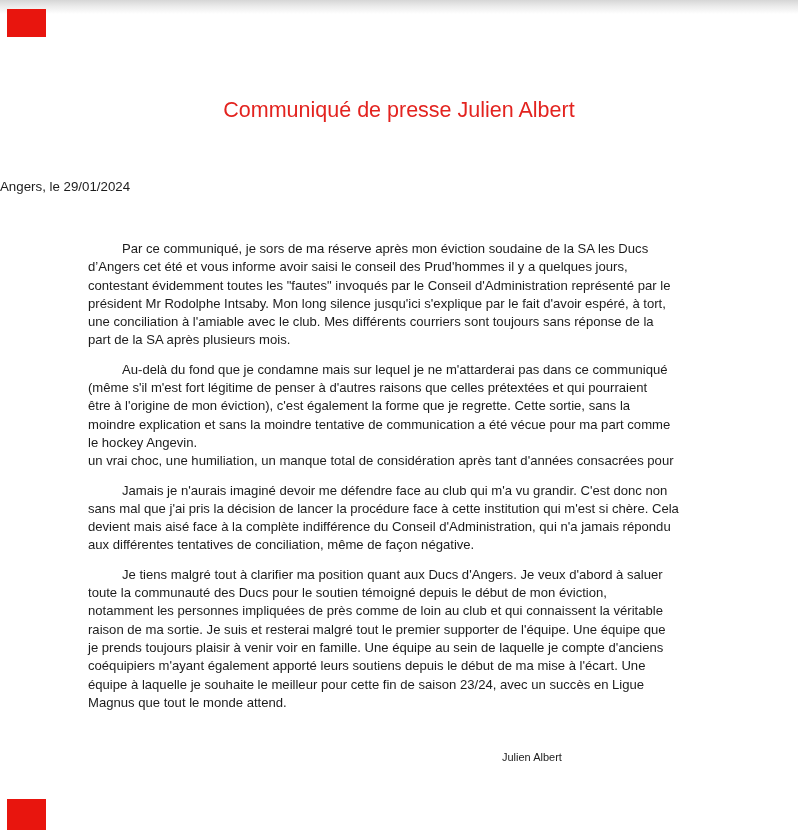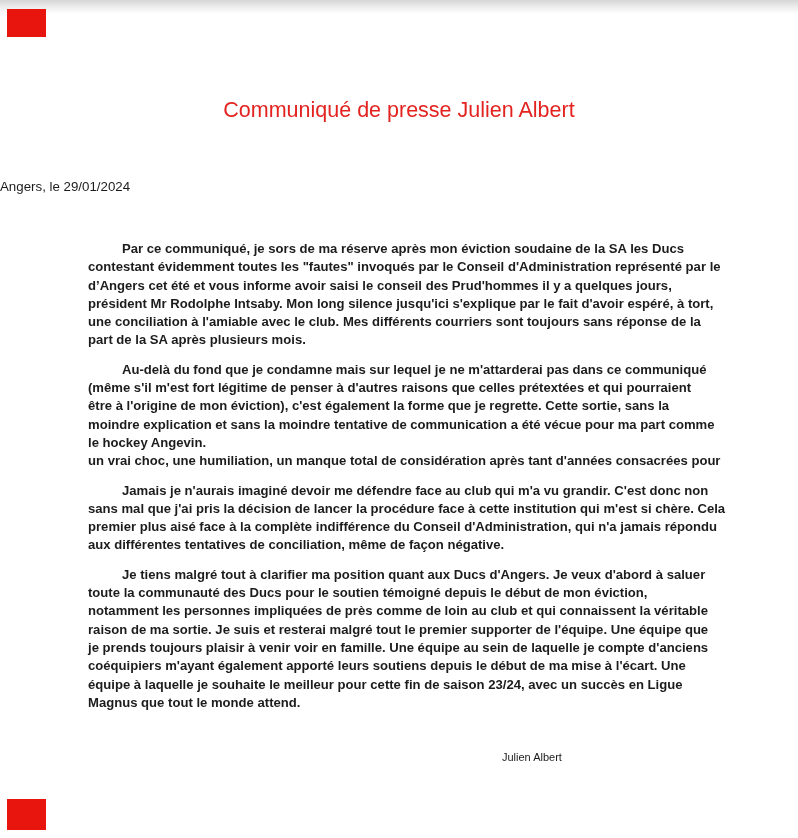--- a/index.html
+++ b/index.html
@@ -46,21 +46,21 @@
     color: #1c1c1c;
     white-space: pre;
   }
   .body-text {
     margin-top: 44px;
     padding-left: 88px;
     font-size: 13.1px;
     line-height: 18.3px;
     color: #1c1c1c;
   }
-  .para { margin-bottom: 11px; font-weight: bold; }
+  .para { margin-bottom: 11px; }
   .line { white-space: pre; }
   .line.first { padding-left: 34px; }
   .signature {
     margin-top: 36px;
     padding-left: 502px;
     font-size: 11px;
     line-height: 18px;
     color: #1c1c1c;
     white-space: pre;
   }
@@ -75,40 +75,40 @@
   <div class="corner-marker bottom"></div>
 
   <div class="doc-title">Communiqué de presse Julien Albert</div>
 
   <div class="dateline">Angers, le 29/01/2024</div>
 
   <div class="body-text">
 
     <div class="para">
       <div class="line first">Par ce communiqué, je sors de ma réserve après mon éviction soudaine de la SA les Ducs</div>
+      <div class="line">d’Angers cet été et vous informe avoir saisi le conseil des Prud'hommes il y a quelques jours,</div>
       <div class="line">contestant évidemment toutes les "fautes" invoqués par le Conseil d'Administration représenté par le</div>
-      <div class="line">d’Angers cet été et vous informe avoir saisi le conseil des Prud'hommes il y a quelques jours,</div>
       <div class="line">président Mr Rodolphe Intsaby. Mon long silence jusqu'ici s'explique par le fait d'avoir espéré, à tort,</div>
       <div class="line">une conciliation à l'amiable avec le club. Mes différents courriers sont toujours sans réponse de la</div>
       <div class="line">part de la SA après plusieurs mois.</div>
     </div>
 
     <div class="para">
       <div class="line first">Au-delà du fond que je condamne mais sur lequel je ne m'attarderai pas dans ce communiqué</div>
       <div class="line">(même s'il m'est fort légitime de penser à d'autres raisons que celles prétextées et qui pourraient</div>
       <div class="line">être à l'origine de mon éviction), c'est également la forme que je regrette. Cette sortie, sans la</div>
       <div class="line">moindre explication et sans la moindre tentative de communication a été vécue pour ma part comme</div>
       <div class="line">le hockey Angevin.</div>
       <div class="line">un vrai choc, une humiliation, un manque total de considération après tant d'années consacrées pour</div>
     </div>
 
     <div class="para">
       <div class="line first">Jamais je n'aurais imaginé devoir me défendre face au club qui m'a vu grandir. C'est donc non</div>
       <div class="line">sans mal que j'ai pris la décision de lancer la procédure face à cette institution qui m'est si chère. Cela</div>
-      <div class="line">premier plus aisé face à la complète indifférence du Conseil d'Administration, qui n'a jamais répondu</div>
+      <div class="line">devient mais aisé face à la complète indifférence du Conseil d'Administration, qui n'a jamais répondu</div>
       <div class="line">aux différentes tentatives de conciliation, même de façon négative.</div>
     </div>
 
     <div class="para">
       <div class="line first">Je tiens malgré tout à clarifier ma position quant aux Ducs d'Angers. Je veux d'abord à saluer</div>
       <div class="line">toute la communauté des Ducs pour le soutien témoigné depuis le début de mon éviction,</div>
       <div class="line">notamment les personnes impliquées de près comme de loin au club et qui connaissent la véritable</div>
       <div class="line">raison de ma sortie. Je suis et resterai malgré tout le premier supporter de l'équipe. Une équipe que</div>
       <div class="line">je prends toujours plaisir à venir voir en famille. Une équipe au sein de laquelle je compte d'anciens</div>
       <div class="line">coéquipiers m'ayant également apporté leurs soutiens depuis le début de ma mise à l'écart. Une</div>

